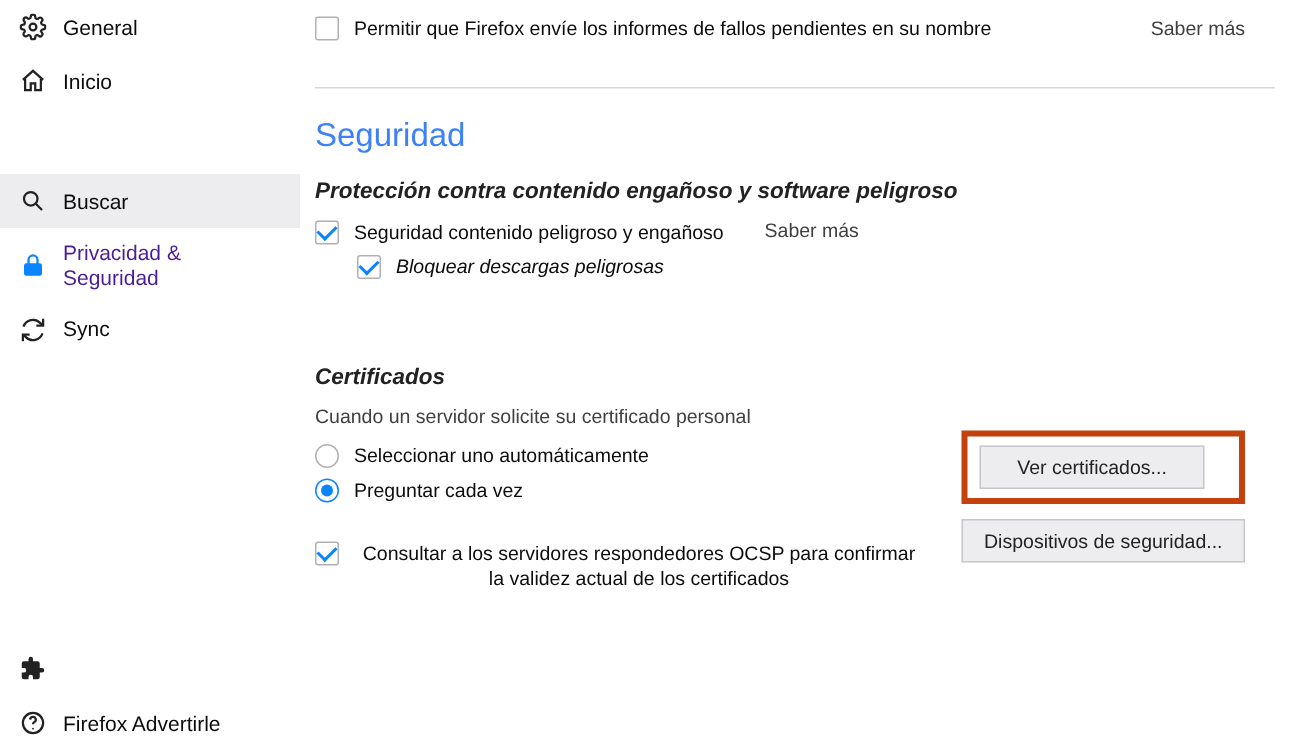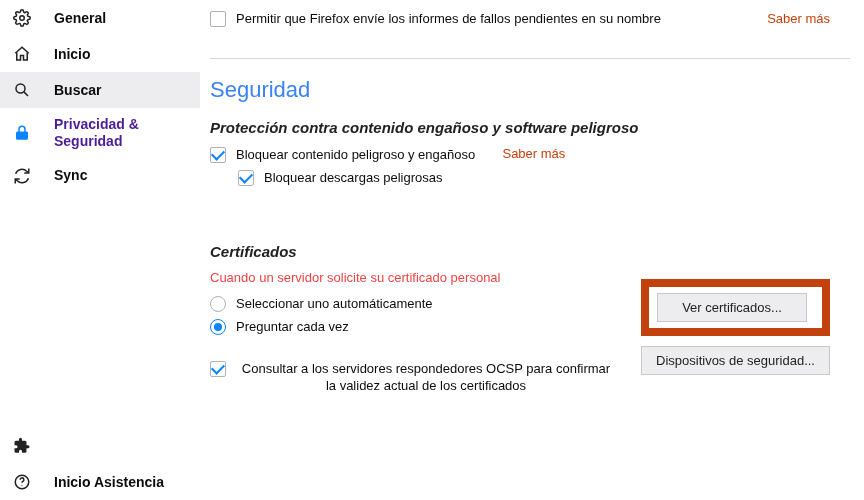--- a/index.html
+++ b/index.html
@@ -16,29 +16,29 @@
   .sidebar {
     position: absolute;
     left: 0; top: 0;
     width: 200px;
     height: 100%;
     background: #fff;
   }
   .side-item {
     display: flex;
     align-items: center;
-    gap: 22px;
+    gap: 10px;
     padding: 8px 12px;
     cursor: pointer;
     font-size: 14px;
     color: #0c0c0d;
-    font-weight: bold;
   }
   .side-item.selected {
     background: #ededf0;
+    margin-top: 44px;
   }
   .side-item.active {
     color: #4c1d95;
   }
   .side-item .icon {
     width: 20px;
     height: 20px;
     display: flex;
     align-items: center;
     justify-content: center;
@@ -100,45 +100,45 @@
     background: #fff;
   }
   .radio.checked { border-color: #0a84ff; }
   .radio.checked::after {
     content: "";
     width: 8px; height: 8px;
     background: #0a84ff;
     border-radius: 50%;
   }
   .link {
-    color: #c2410c;
+    color: #404040;
     cursor: pointer;
   }
   hr.sep {
     border: none;
     border-top: 1px solid #d7d7db;
     margin: 4px 0 18px 0;
   }
   h2.section {
     font-size: 22px;
     font-weight: 400;
     color: #3b82f6;
     margin-bottom: 16px;
   }
   h3.sub {
     font-size: 15px;
     font-weight: 700;
     margin-bottom: 10px;
     color: #222;
     font-style: italic;
   }
-  .indent { margin-left: 28px; }
+  .indent { margin-left: 28px; font-style: italic; }
   .desc {
     font-size: 13px;
-    color: #ef4444;
+    color: #404040;
     margin-bottom: 10px;
   }
   .btn {
     display: inline-block;
     padding: 6px 14px;
     background: #ededf0;
     border: 1px solid #c8c8cc;
     font-size: 13px;
     color: #222;
     cursor: pointer;
@@ -148,21 +148,21 @@
   .btn-stack {
     position: absolute;
     right: 20px;
     bottom: 20px;
     display: flex;
     flex-direction: column;
     gap: 10px;
     align-items: stretch;
   }
   .highlight-box {
-    border: 8px solid #c2410c;
+    border: 4px solid #c2410c;
     padding: 6px 8px;
     display:inline-block;
   }
   .cert-layout {
     position: relative;
   }
   .cert-left {
     width: 420px;
   }
   .label-text { font-size:13px; line-height:1.35; }
@@ -228,21 +228,21 @@
       </span>
     </div>
     <div class="side-item">
       <span class="icon">
         <svg viewBox="0 0 24 24" fill="none" stroke="#222" stroke-width="2">
             <circle cx="12" cy="12" r="9"></circle>
             <path d="M9.5 9a2.5 2.5 0 1 1 3.5 2.3c-.8.4-1 1-1 1.7"></path>
             <circle cx="12" cy="17" r="0.8" fill="#222" stroke="none"></circle>
           </svg>
       </span>
-      <span class="label">Inicio Asistencia</span>
+      <span class="label">Firefox Advertirle</span>
     </div>
   </div>
 </div>
 
 <div class="content">
 
   <div class="row-crash">
     <div class="check-row" style="margin:0;">
       <span class="checkbox"></span>
       <span class="label-text">Permitir que Firefox envíe los informes de fallos pendientes en su nombre</span>
@@ -250,21 +250,21 @@
     <span class="link">Saber más</span>
   </div>
 
   <hr class="sep">
 
   <h2 class="section">Seguridad</h2>
   <h3 class="sub">Protección contra contenido engañoso y software peligroso</h3>
 
   <div class="check-row">
     <span class="checkbox checked"></span>
-    <span class="label-text">Bloquear contenido peligroso y engañoso</span>
+    <span class="label-text">Seguridad contenido peligroso y engañoso</span>
     <span>&nbsp;&nbsp;</span>
     <span class="link">Saber más</span>
   </div>
   <div class="check-row indent">
     <span class="checkbox checked"></span>
     <span class="label-text">Bloquear descargas peligrosas</span>
   </div>
 
   <div style="height:50px"></div>
 

